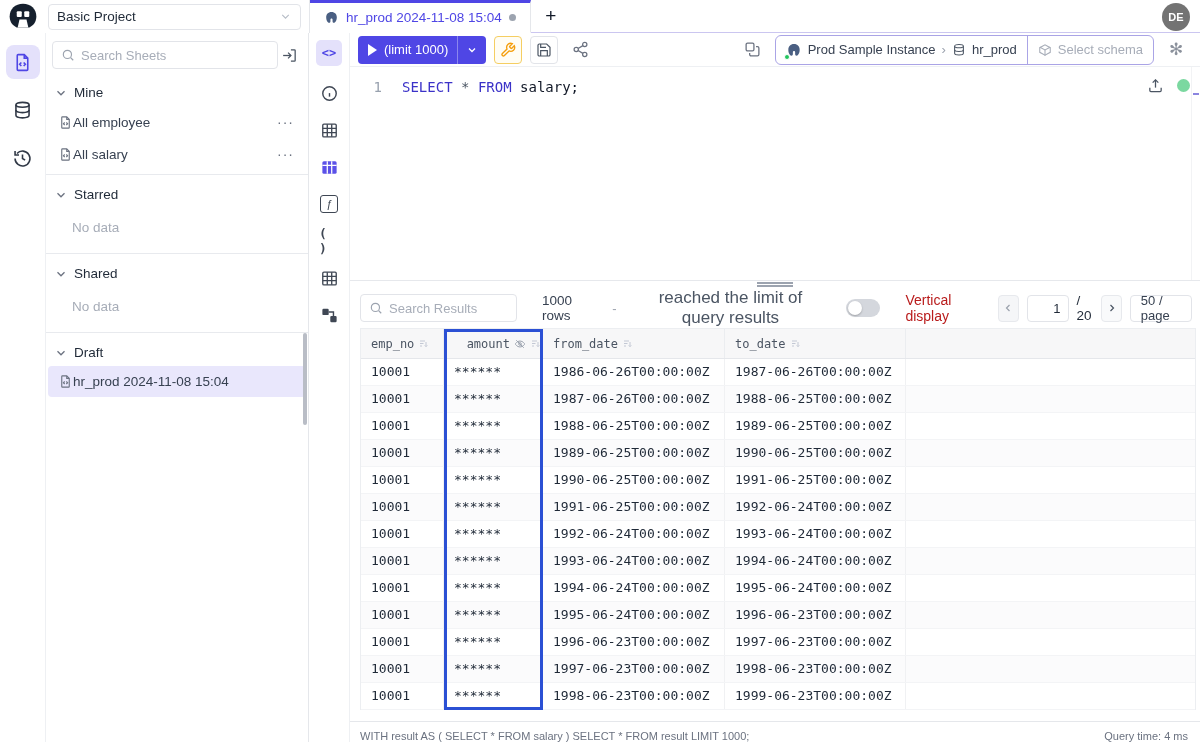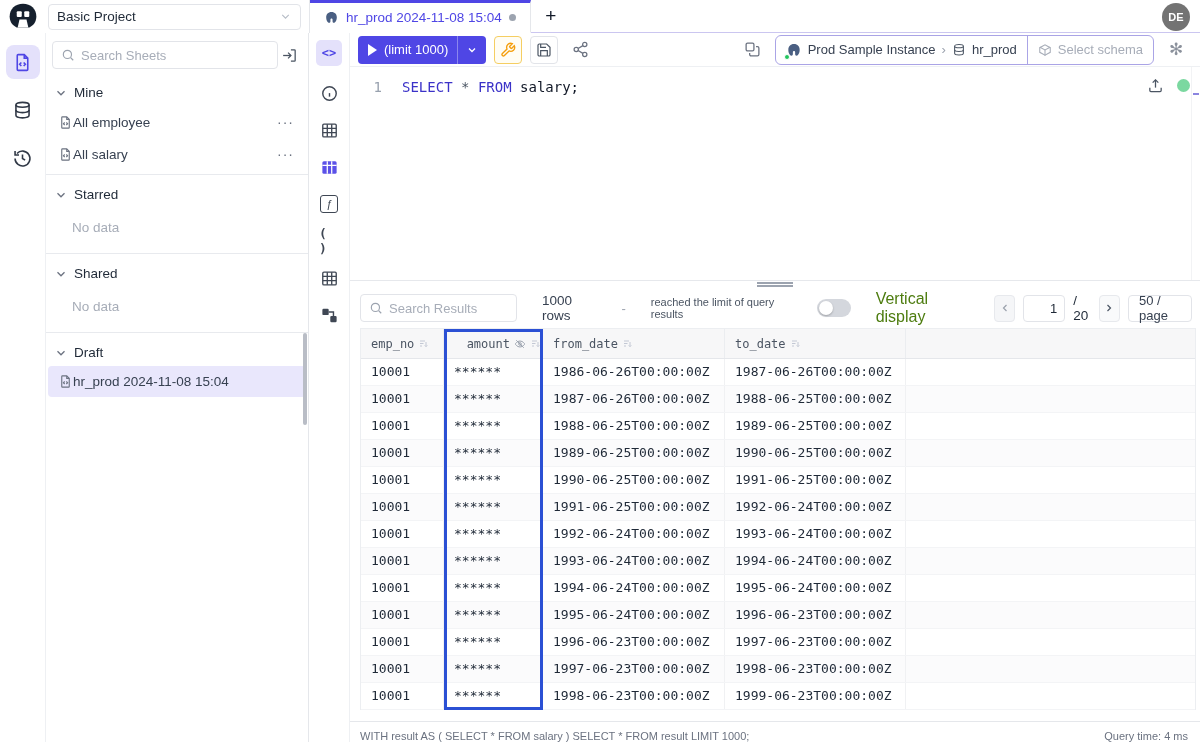--- a/index.html
+++ b/index.html
@@ -100,24 +100,24 @@
   
   .hdivider { height:8px; flex:none; border-top:1px solid #e6e8ec; position:relative; }
   .grip { position:absolute; left:50%; top:1px; transform:translateX(-50%); width:36px; height:5px;
           border-top:2px solid #9ca3af; border-bottom:2px solid #9ca3af; cursor:row-resize; }
 
   
   .rtoolbar { height:40px; flex:none; display:flex; align-items:center; gap:25px; padding:0 8px 0 10px; }
   .rsearch { width:157px; flex:none; }
   .rowcount { color:#374151; font-size:13.5px; }
   .dash { color:#9ca3af; }
-  .limitnote { color:#4b5563; font-size:11px; }
+  .limitnote { color:#4b5563; font-size:17px;text-align:center; }
   .toggle { width:34px; height:18px; border-radius:9px; background:#d4d7dd; position:relative; cursor:pointer; flex:none; margin-left:2px; }
   .toggle .knob { position:absolute; left:2px; top:2px; width:14px; height:14px; border-radius:50%; background:#fff; box-shadow:0 1px 2px rgba(0,0,0,.25); }
-  .vlabel { color:#4d7c0f; font-size:16px; }
+  .vlabel { color:#b91c1c; font-size:14px; }
   .pager { margin-left:auto; display:flex; align-items:center; gap:8px; }
   .page-btn { width:27px; height:27px; border:1px solid #e7e9ed; background:#f5f6f8; border-radius:4px; color:#9aa1ac; font-size:14px; display:flex; align-items:center; justify-content:center; cursor:pointer; }
   .page-btn.next { color:#4b5563; background:#f9fafb; }
   .page-input { width:42px; height:27px; border:1px solid #e2e4e9; border-radius:4px; text-align:right; padding-right:7px; font-size:13px; color:#1f2937; font-family:inherit; outline:none; }
   .page-total { color:#1f2937; font-size:13.5px; }
   .page-size { height:27px; border:1px solid #e2e4e9; border-radius:4px; display:flex; align-items:center; padding:0 10px; font-size:13px; color:#374151; cursor:pointer; background:#fff; }
 
   
   .tablewrap { flex:1; min-height:0; overflow:hidden; padding:0 4px 0 10px; }
   .table-inner { position:relative; border:1px solid #eceef1; border-bottom:none; }

